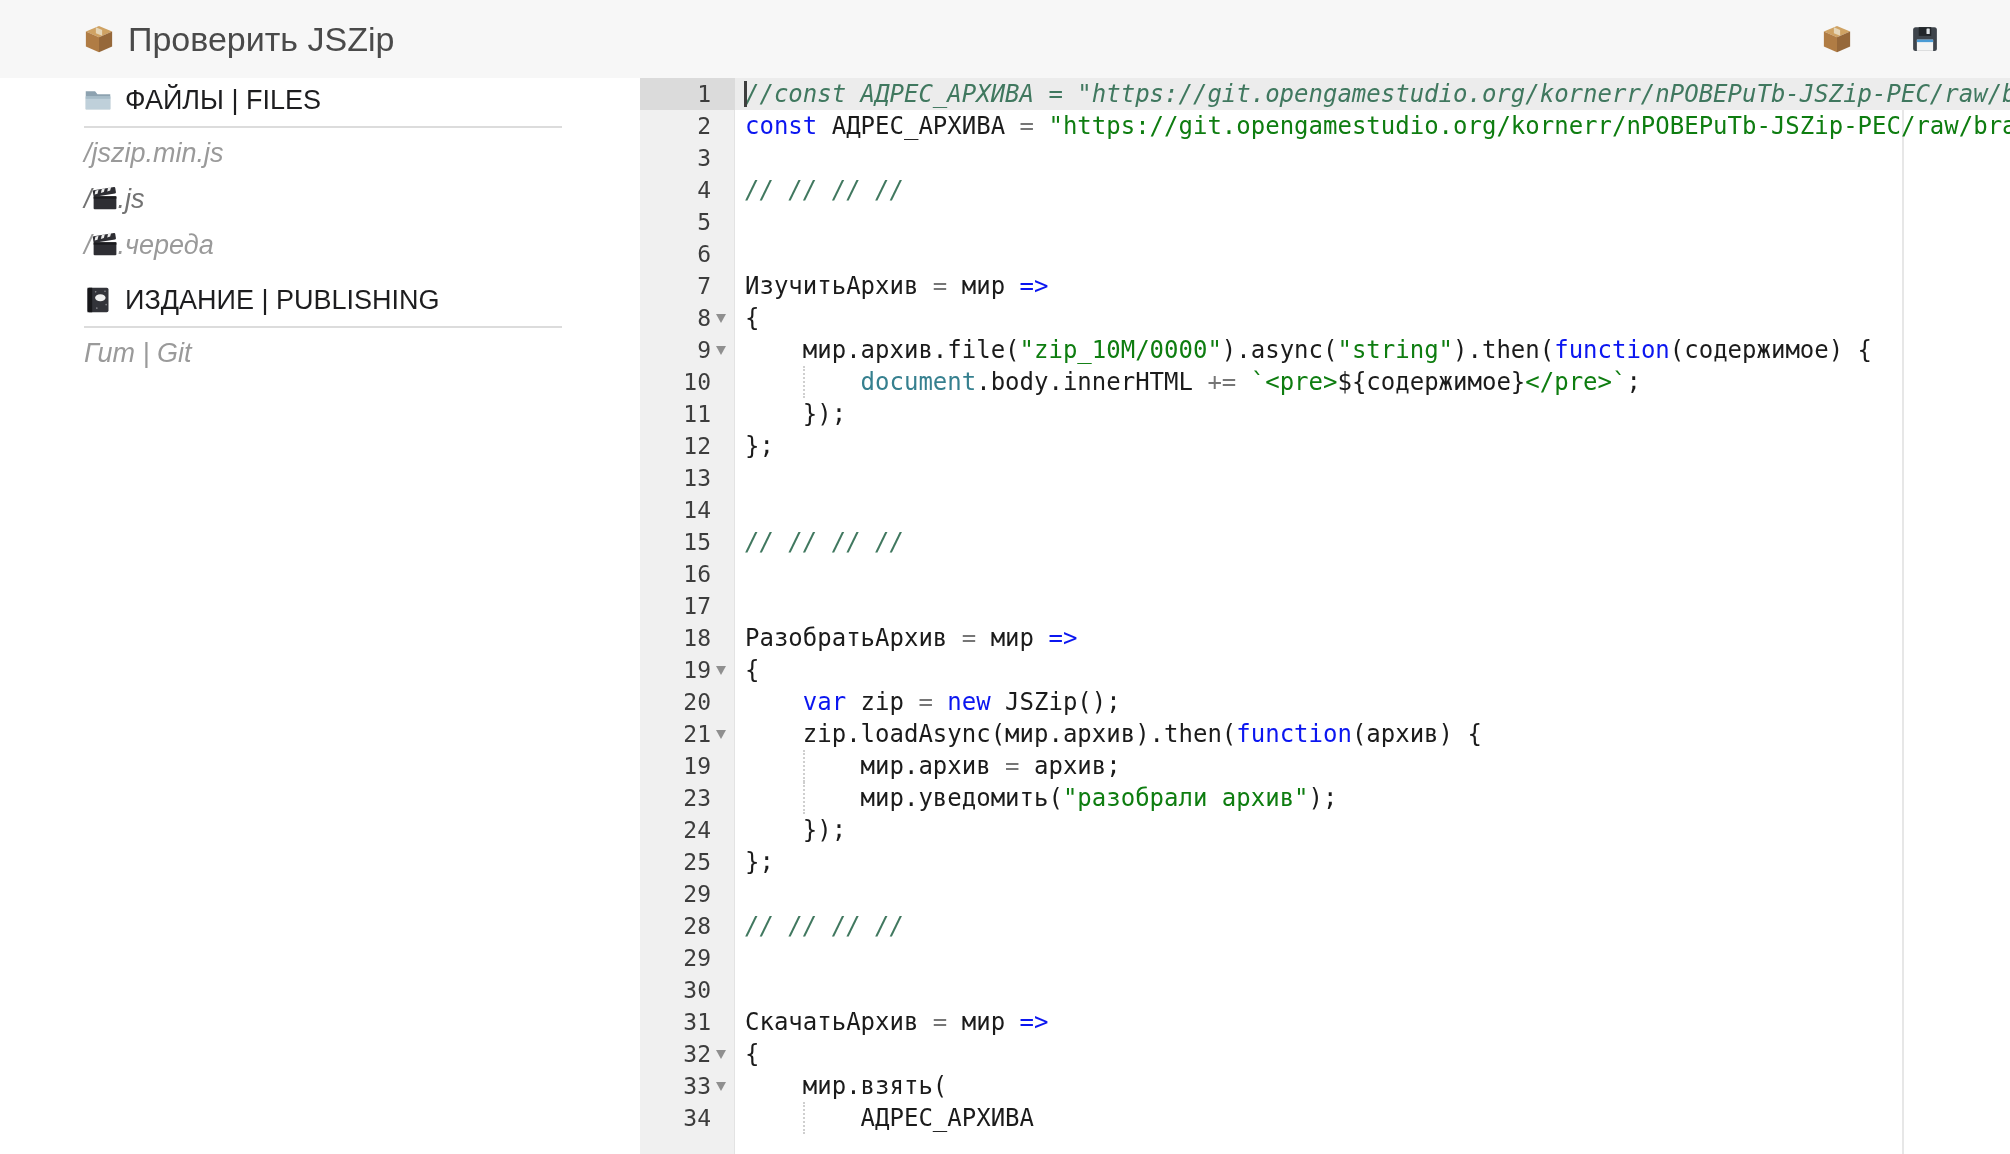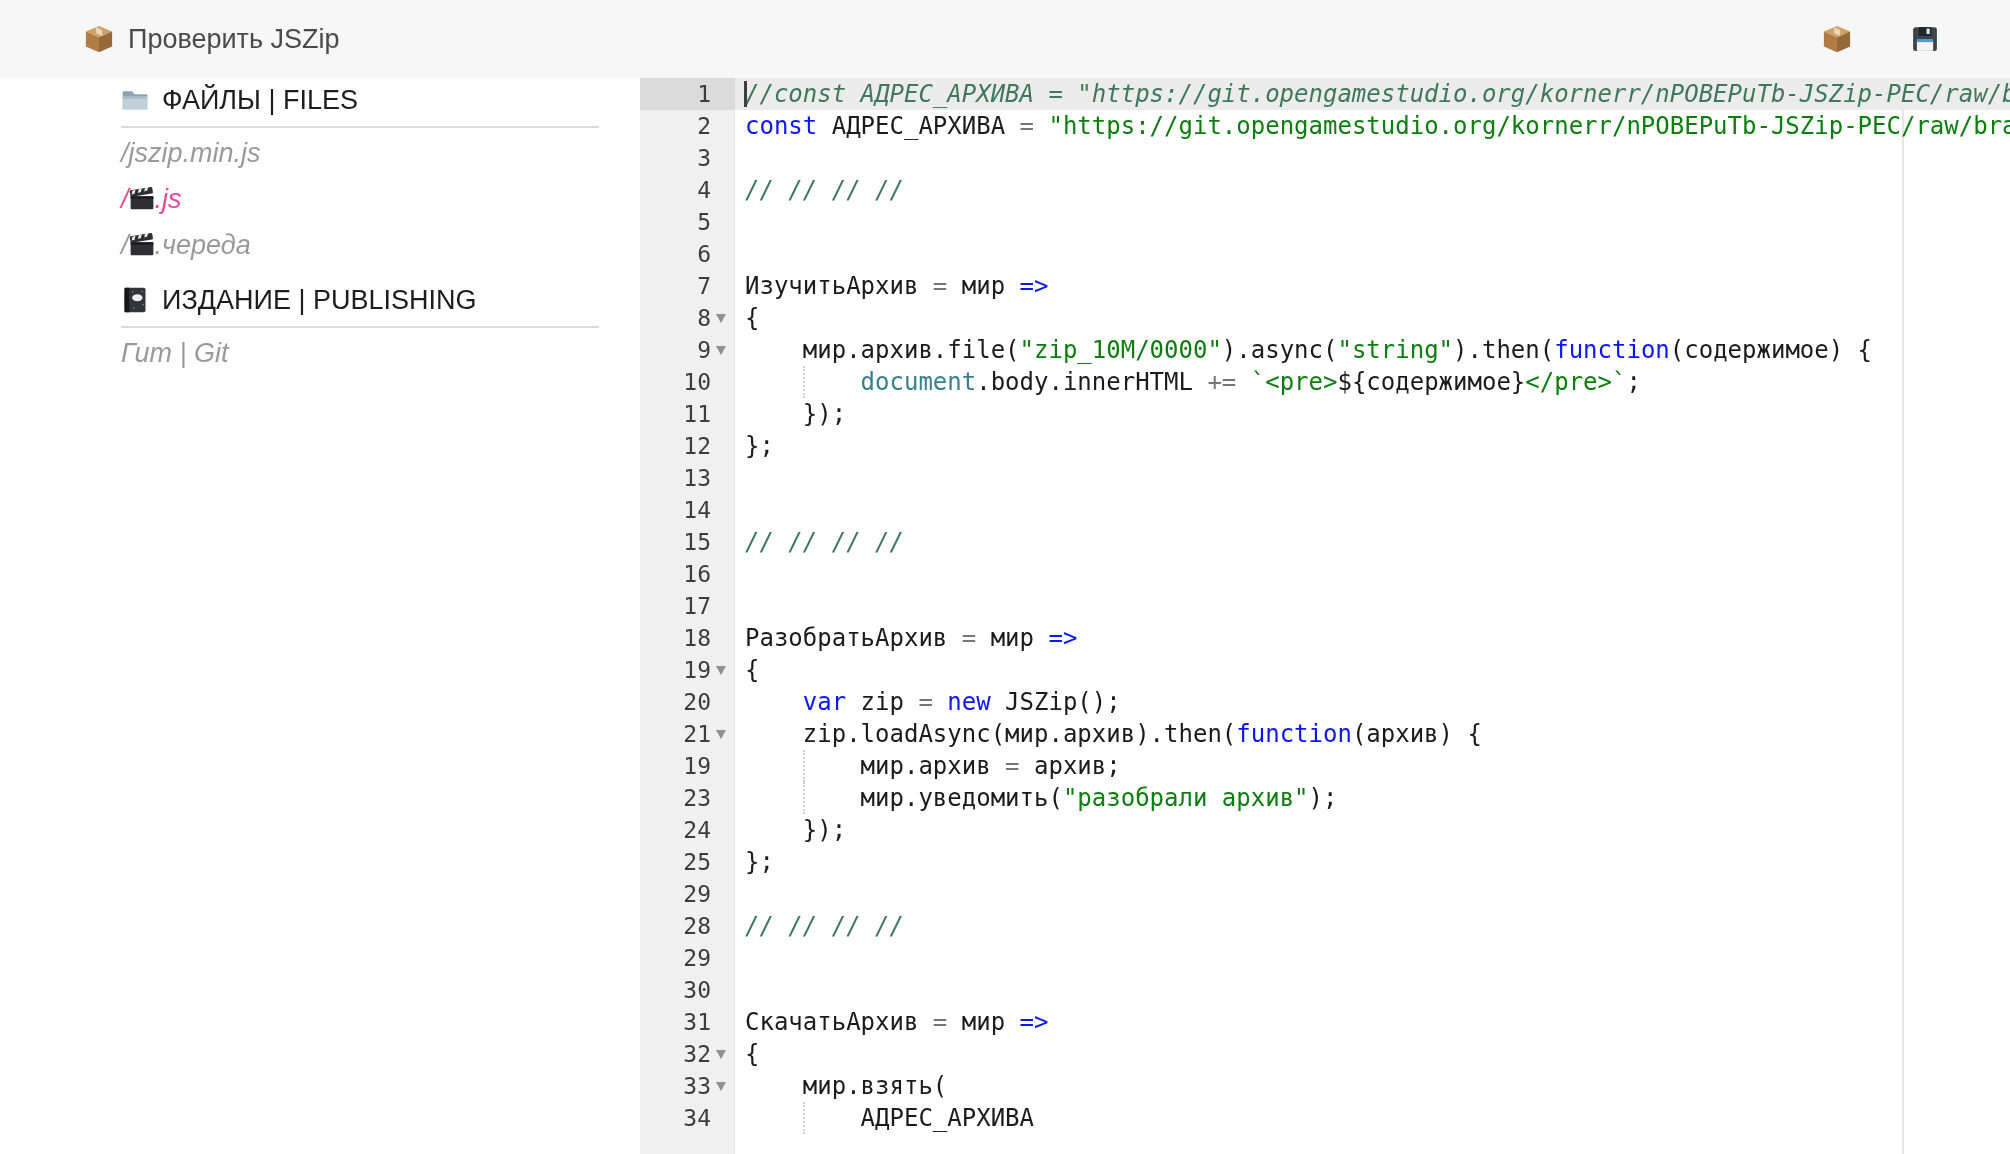--- a/index.html
+++ b/index.html
@@ -7,39 +7,39 @@
     width:2010px;height:1154px;overflow:hidden;position:relative;
     background:#ffffff;
     font-family:"Liberation Sans","DejaVu Sans",sans-serif;
   }
   
   .app-header{
     position:absolute;left:0;top:0;width:2010px;height:78px;
     background:#f7f7f7;display:flex;align-items:center;box-sizing:border-box;
     padding:0 70px 0 84px;
   }
-  .app-title{display:flex;align-items:center;gap:14px;font-size:27px;color:#4a4a4a;}
+  .app-title{display:flex;align-items:center;gap:14px;font-size:34px;color:#4a4a4a;}
   .header-spacer{flex:1;}
   .header-actions{display:flex;align-items:center;gap:58px;}
   .action-btn{display:flex;align-items:center;cursor:pointer;}
   .icon{display:inline-flex;}
   .icon svg{display:block;}
   
   .sidebar{
     position:absolute;left:0;top:78px;width:640px;bottom:0;background:#ffffff;
-    box-sizing:border-box;padding:2px 78px 0 84px;margin-left:37px;
+    box-sizing:border-box;padding:2px 78px 0 84px;
   }
   .sb-title{
     display:flex;align-items:center;gap:13px;line-height:36px;
     font-size:27px;color:#1d1d1f;margin-top:14px;
   }
   .sb-section:first-child .sb-title{margin-top:2px;}
   .sb-divider{height:0;border-top:2px solid #dcdcdc;margin:8px 0 2px 0;}
   .sb-item{line-height:46px;font-size:27px;color:#9a9a9a;cursor:pointer;white-space:nowrap;font-style:italic;}
-  .sb-item.active{color:#ec4899;}
+  .sb-item.active{color:#737373;}
   .sb-item .icon{vertical-align:-4px;}
   
   .editor{
     position:absolute;left:640px;top:78px;right:0;bottom:0;overflow:hidden;
     font-family:"DejaVu Sans Mono","Liberation Mono",monospace;font-size:24px;
     background:#ffffff;
   }
   .gutter-underlay{
     position:absolute;left:0;top:0;width:95px;height:100%;
     background:#f0f0f0;border-right:1px solid #e3e3e3;box-sizing:border-box;z-index:0;

